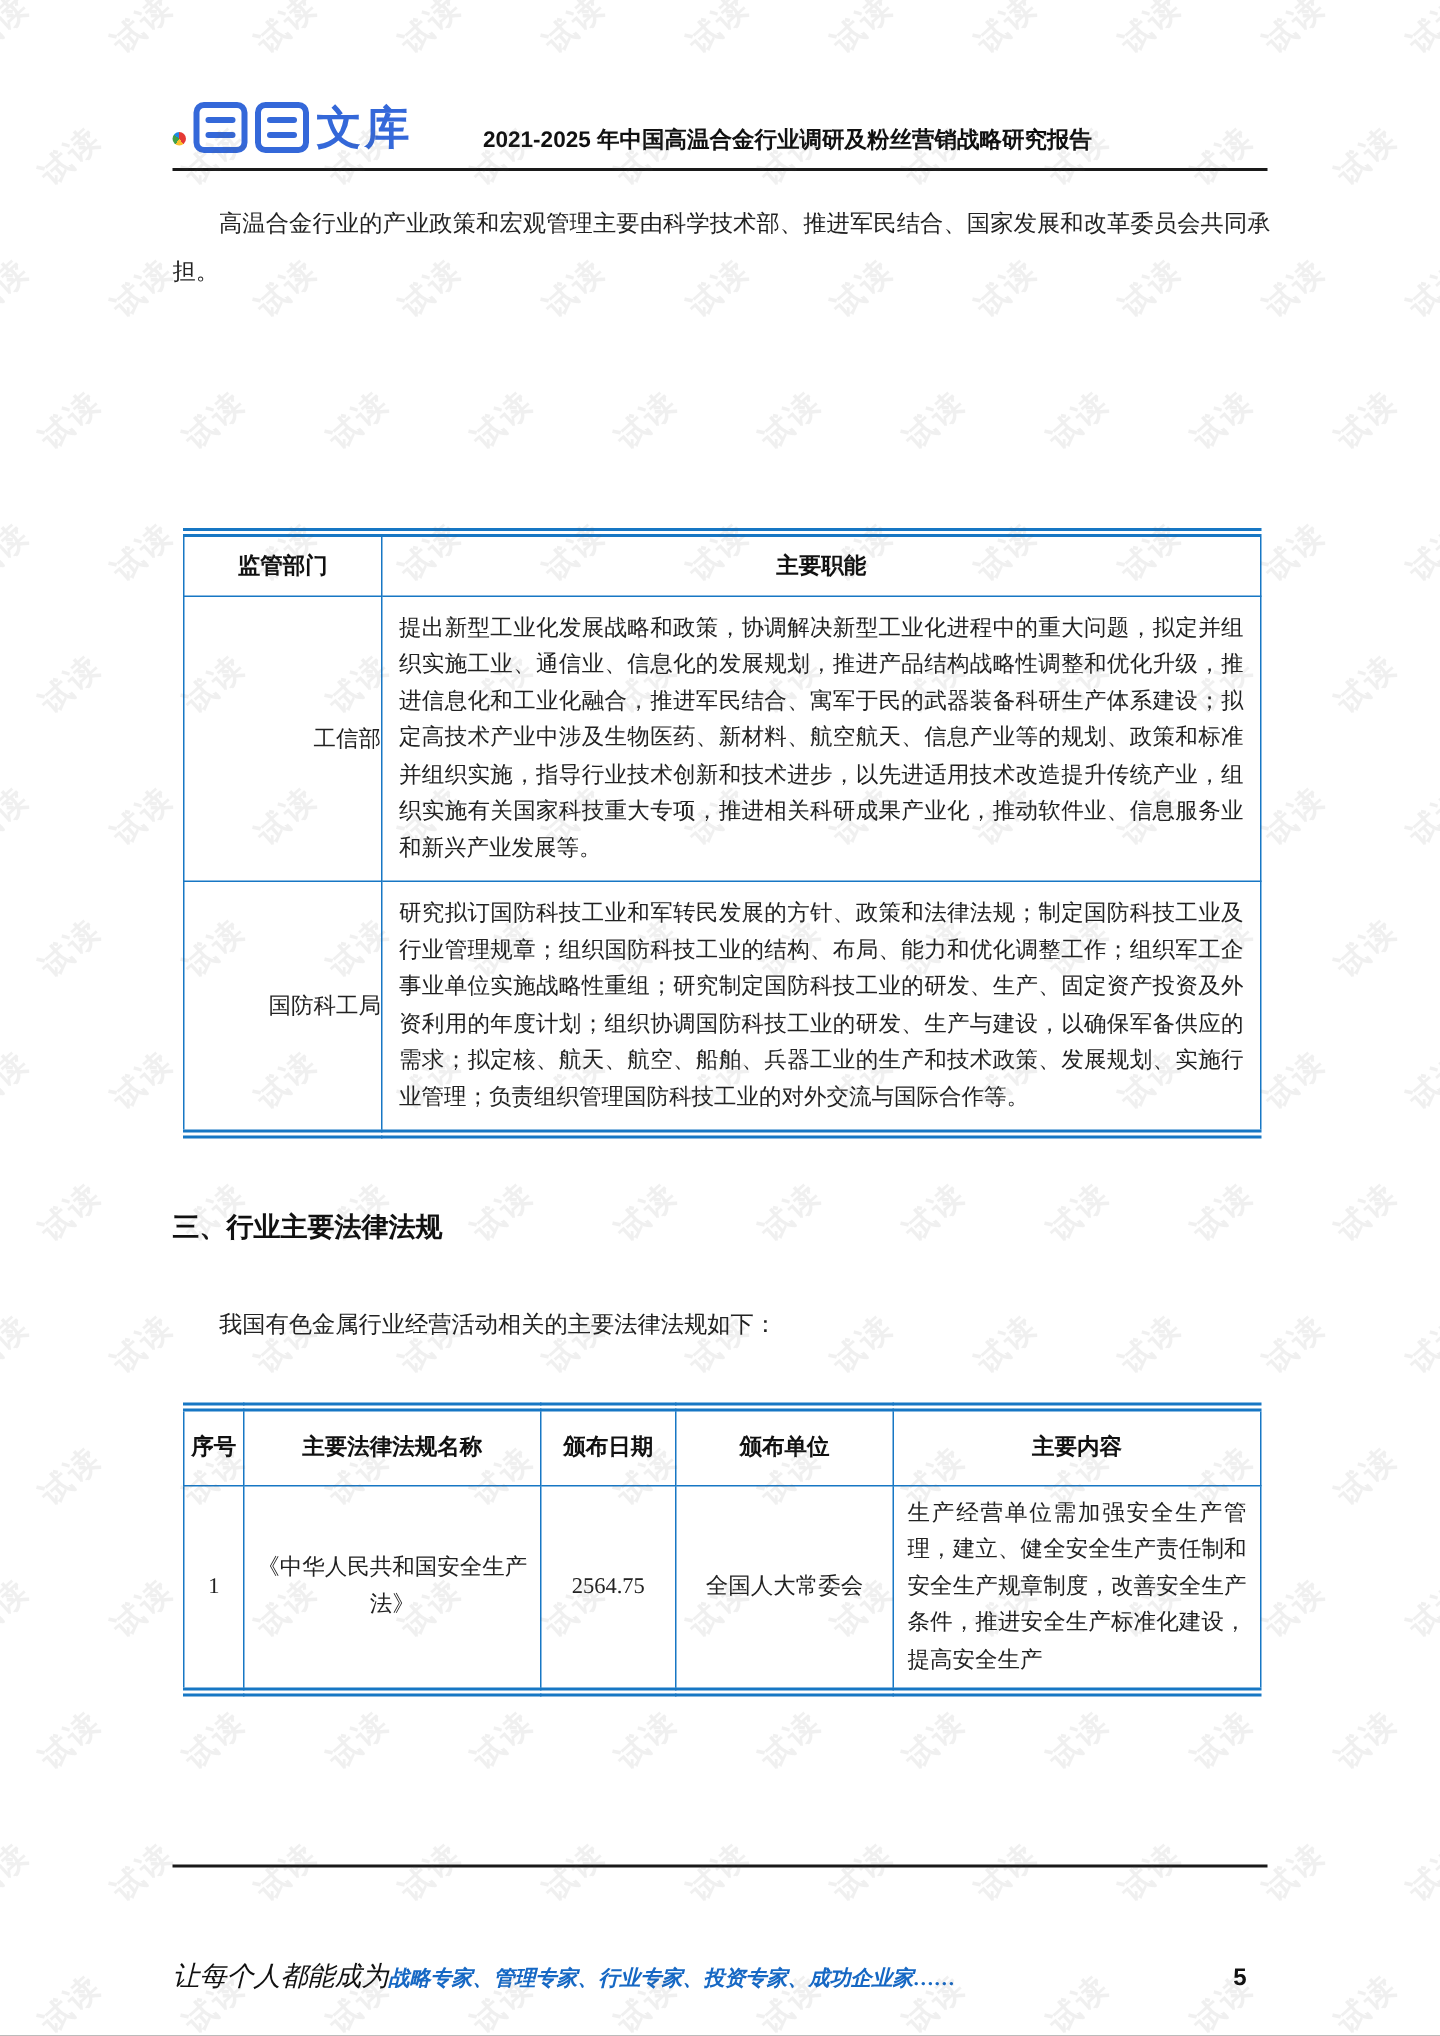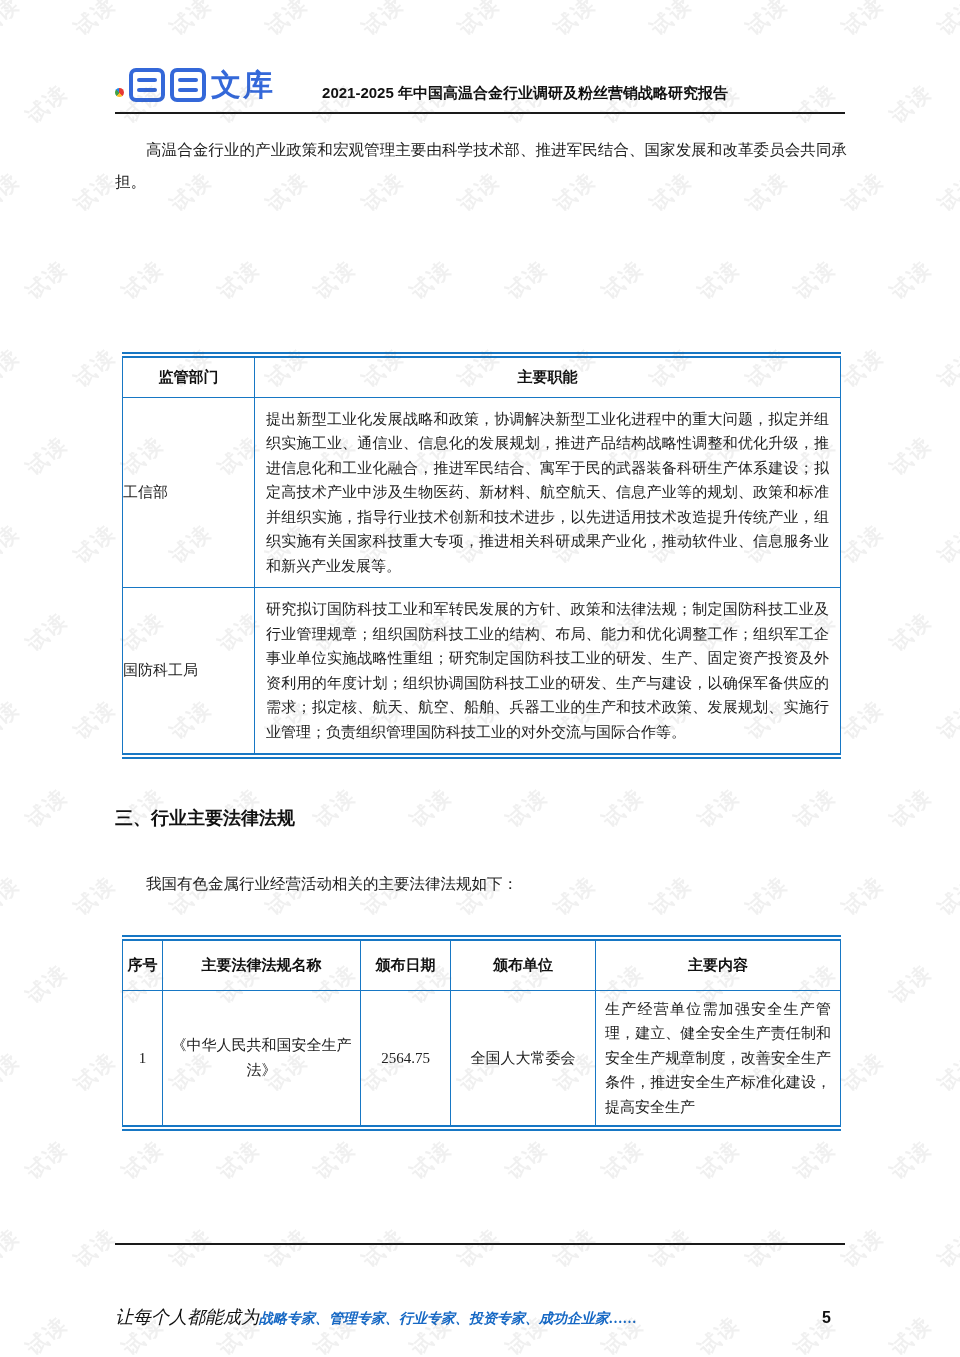--- a/index.html
+++ b/index.html
@@ -51,21 +51,21 @@
     font-size:15px; color:#222;
   }
   .doc-table td, .doc-table th { border:1.5px solid #1777c4; }
   .doc-table th {
     font-family:"Liberation Sans",sans-serif; font-weight:bold; font-size:15px;
     text-align:center; vertical-align:middle; padding:8px 4px; color:#111;
   }
   .doc-table td { vertical-align:middle; }
   .t1 { top:352px; }
   .t1 th { height:42px; }
-  .t1 .dept-cell { text-align:left; }
+  .t1 .dept-cell { text-align:right; }
   .t1 .duty-cell { padding:9px 11px; line-height:24.5px; text-align:justify; }
   .t2 { top:935px; }
   .t2 th { height:52px; line-height:20px; }
   .t2 td { padding:4px 6px; line-height:24.5px; }
   .t2 .c-center { text-align:center; }
   .t2 .content-cell { text-align:justify; vertical-align:top; padding:6px 9px; }
   
   .ftr-rule { position:absolute; left:115px; top:1243px; width:730px; height:2px; background:#1a1a1a; }
   .ftr-row { position:absolute; left:115px; top:1257px; width:730px; display:flex; align-items:baseline; }
   .ftr-text { font-style:italic; font-size:18px; color:#111;margin-top:48px; }

